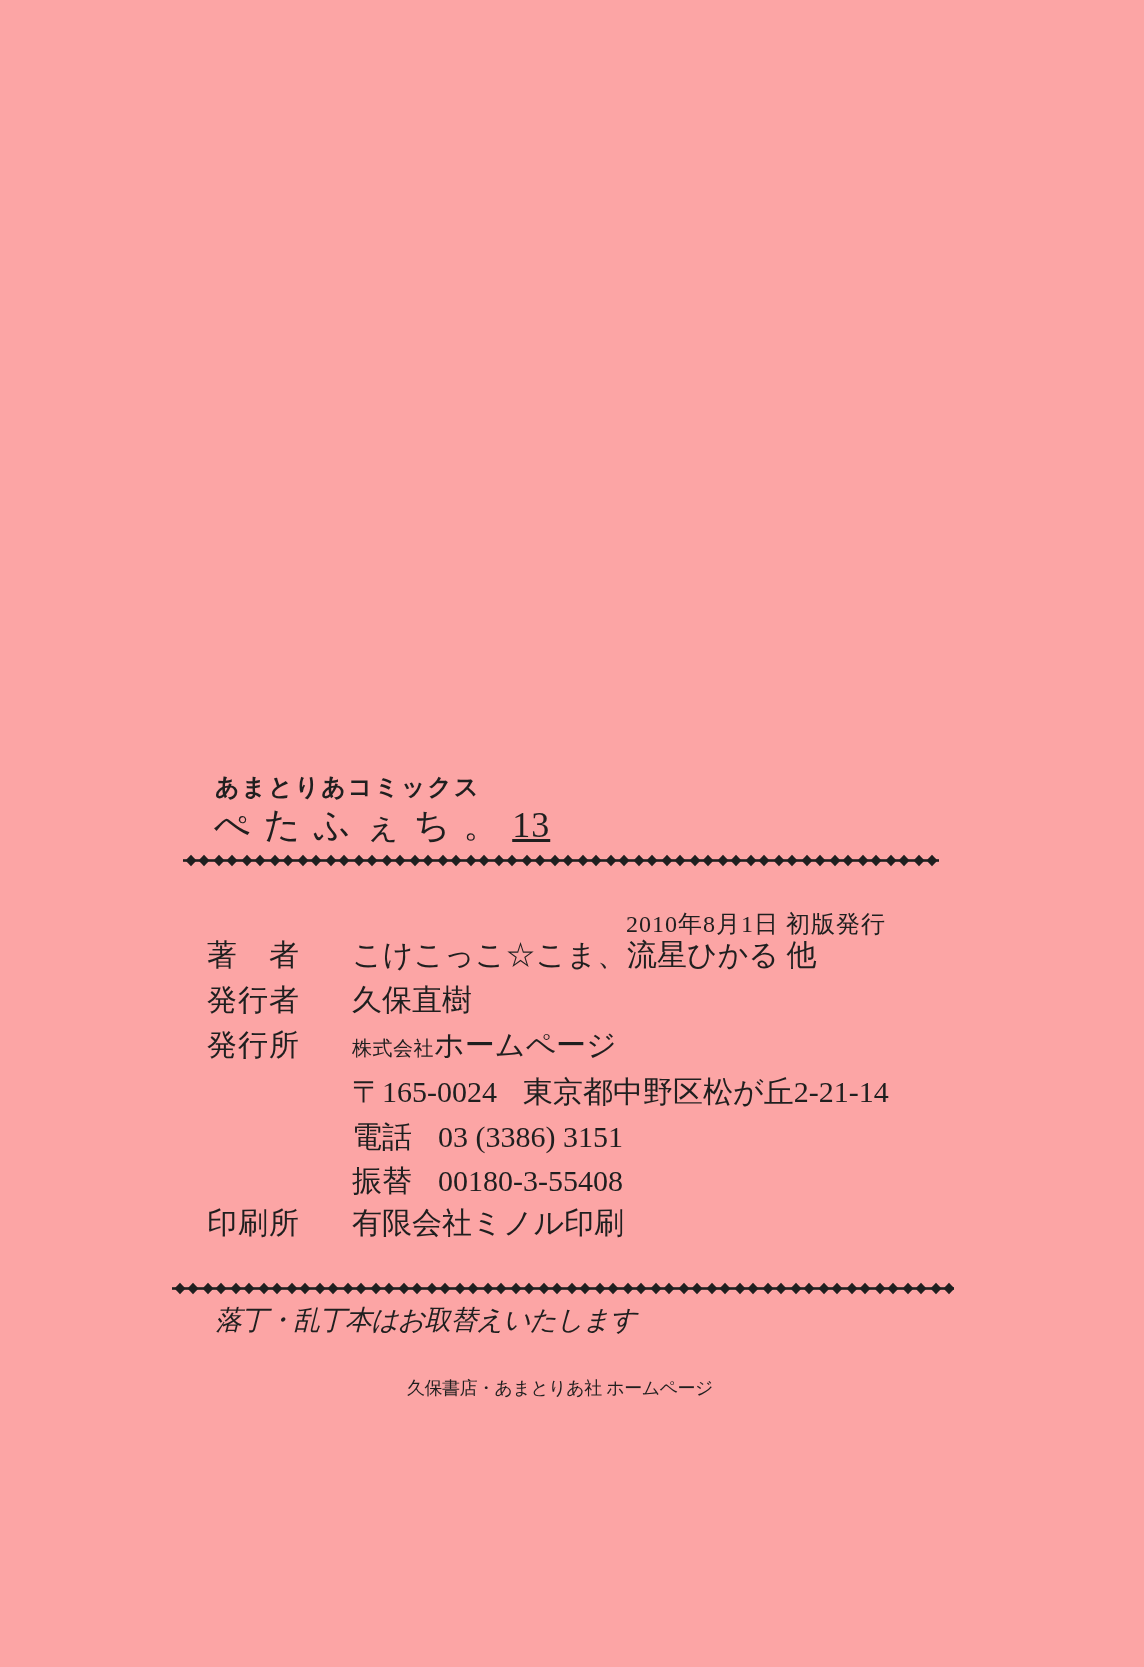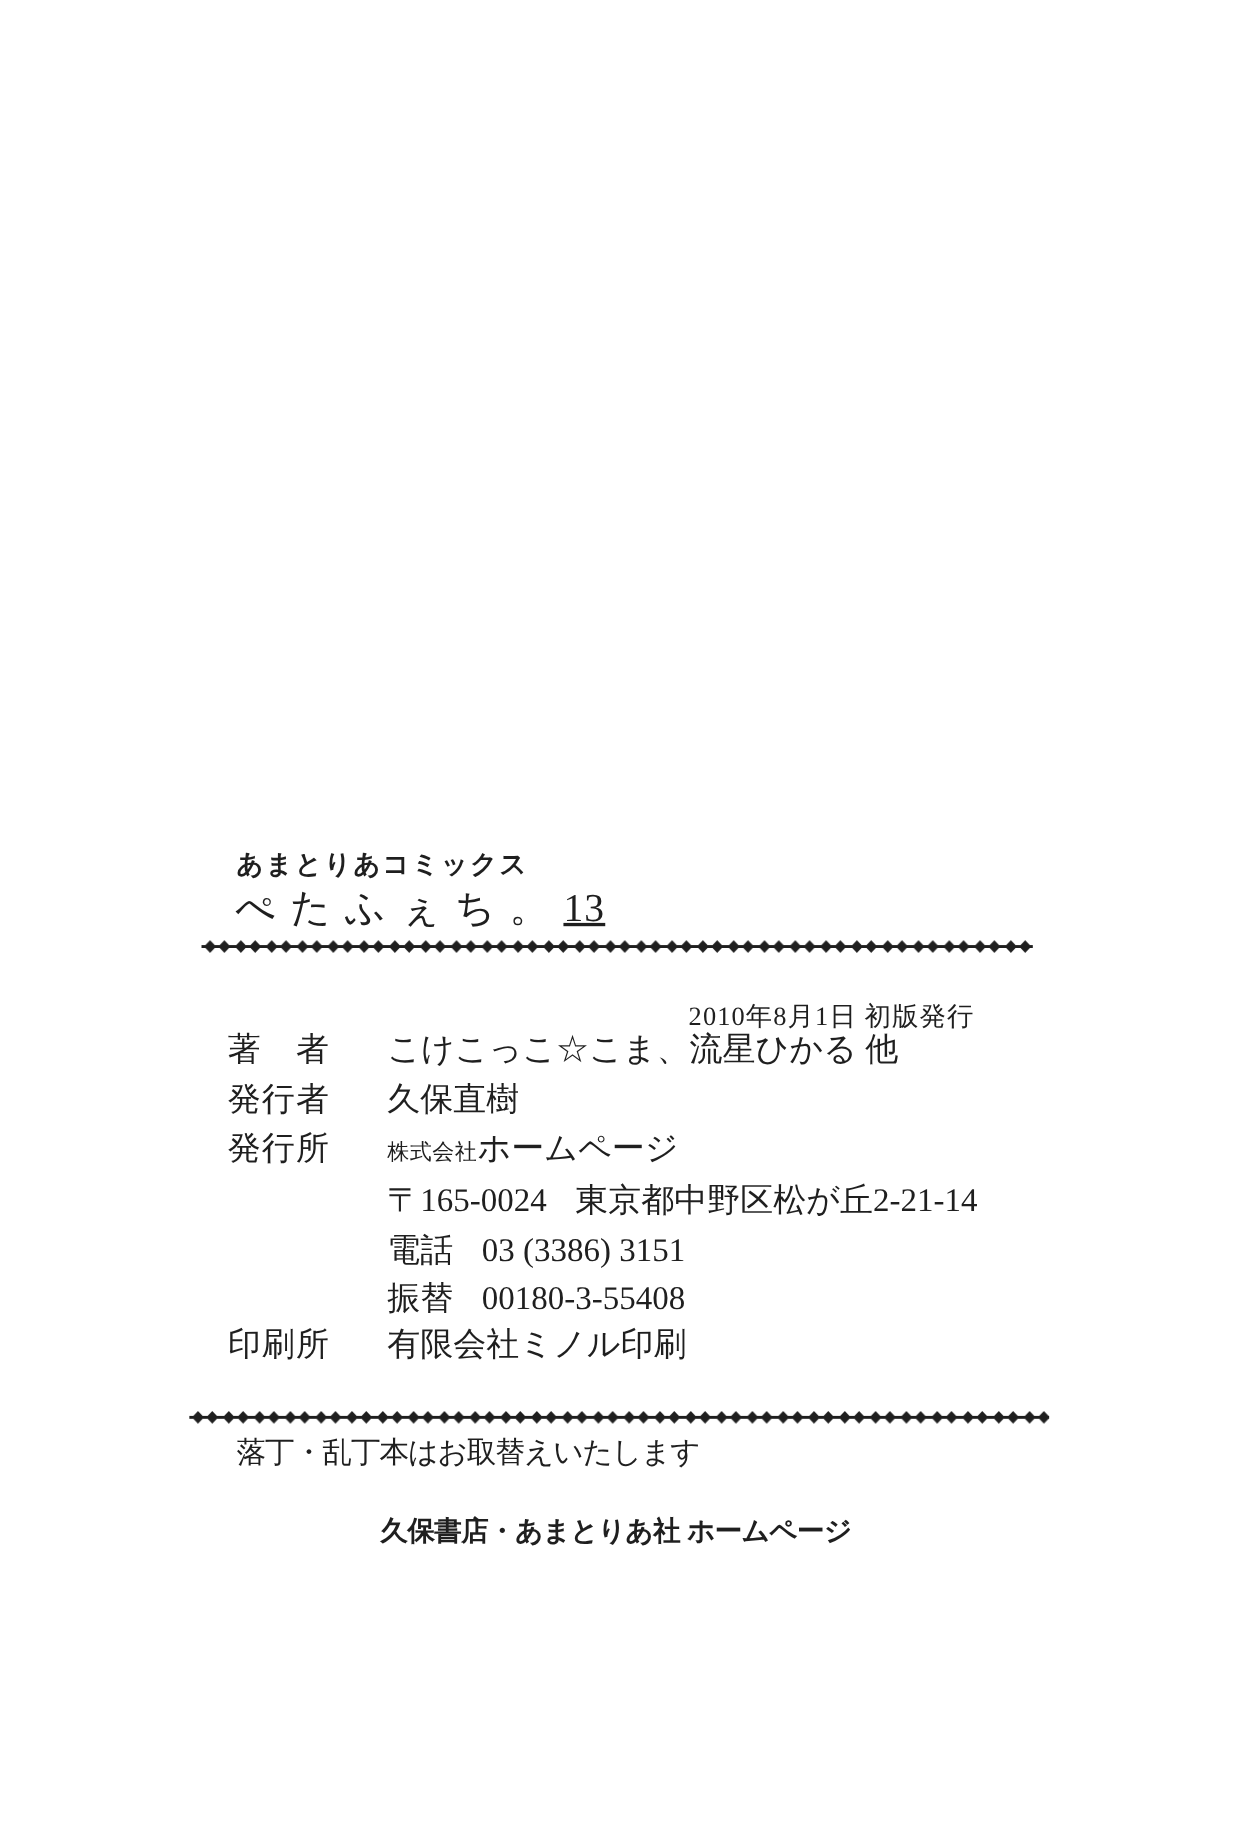--- a/index.html
+++ b/index.html
@@ -5,21 +5,21 @@
   html, body {
     margin: 0;
     padding: 0;
     background: #e8e8e8;
   }
   .page {
     position: relative;
     width: 1144px;
     height: 1667px;
     margin: 0 auto;
-    background: #ffffff;
+    background: #fca5a5;
     overflow: hidden;
     color: #1f1f1f;
   }
   .serif {
     font-family: "Liberation Serif", "DejaVu Serif", serif;
   }
   .sans {
     font-family: "Liberation Sans", "DejaVu Sans", sans-serif;
   }
   .abs { position: absolute; }
@@ -83,31 +83,32 @@
     letter-spacing: 0.5px;
   }
   .inline-gap { display: inline-block; width: 26px; }
 
   .notice {
     left: 215px;
     top: 1302px;
     font-size: 27px;
     letter-spacing: -1px;
     white-space: nowrap;
+    font-style: italic;
   }
 
   .footer-links {
     left: 180px;
     top: 1378px;
     width: 760px;
     text-align: center;
   }
   .homepage-label {
-    font-size: 25px;
-    font-weight: 700;
+    font-size: 18px;
+    font-weight: 400;
     letter-spacing: -0.5px;
     line-height: 1.15;
   }
   .homepage-url {
     margin-top: 3px;
     font-size: 36px;
     font-weight: bold;
     letter-spacing: -0.5px;
     line-height: 1.15;
   }

